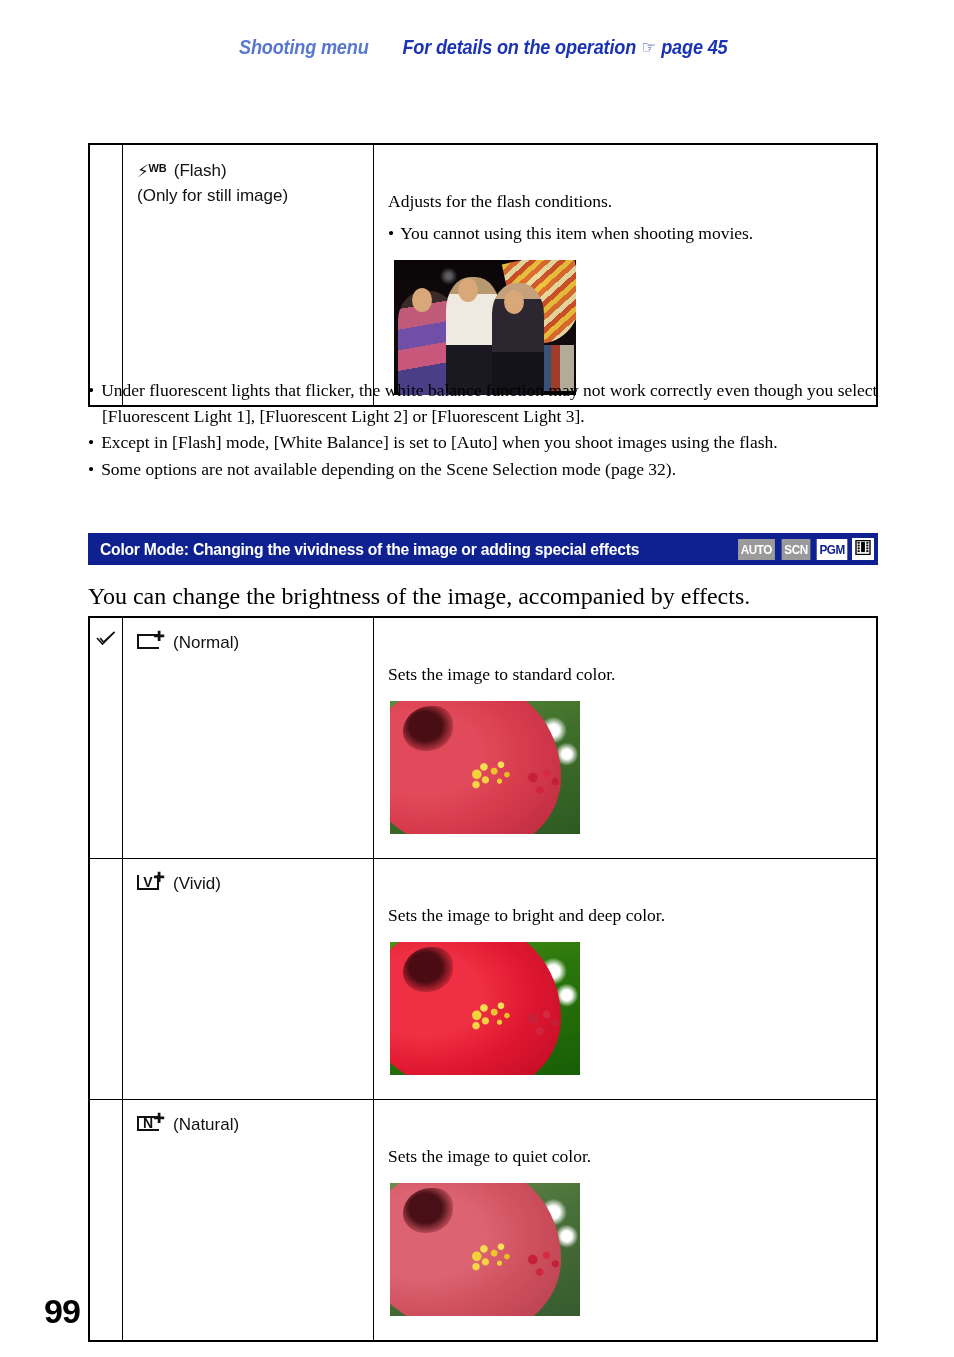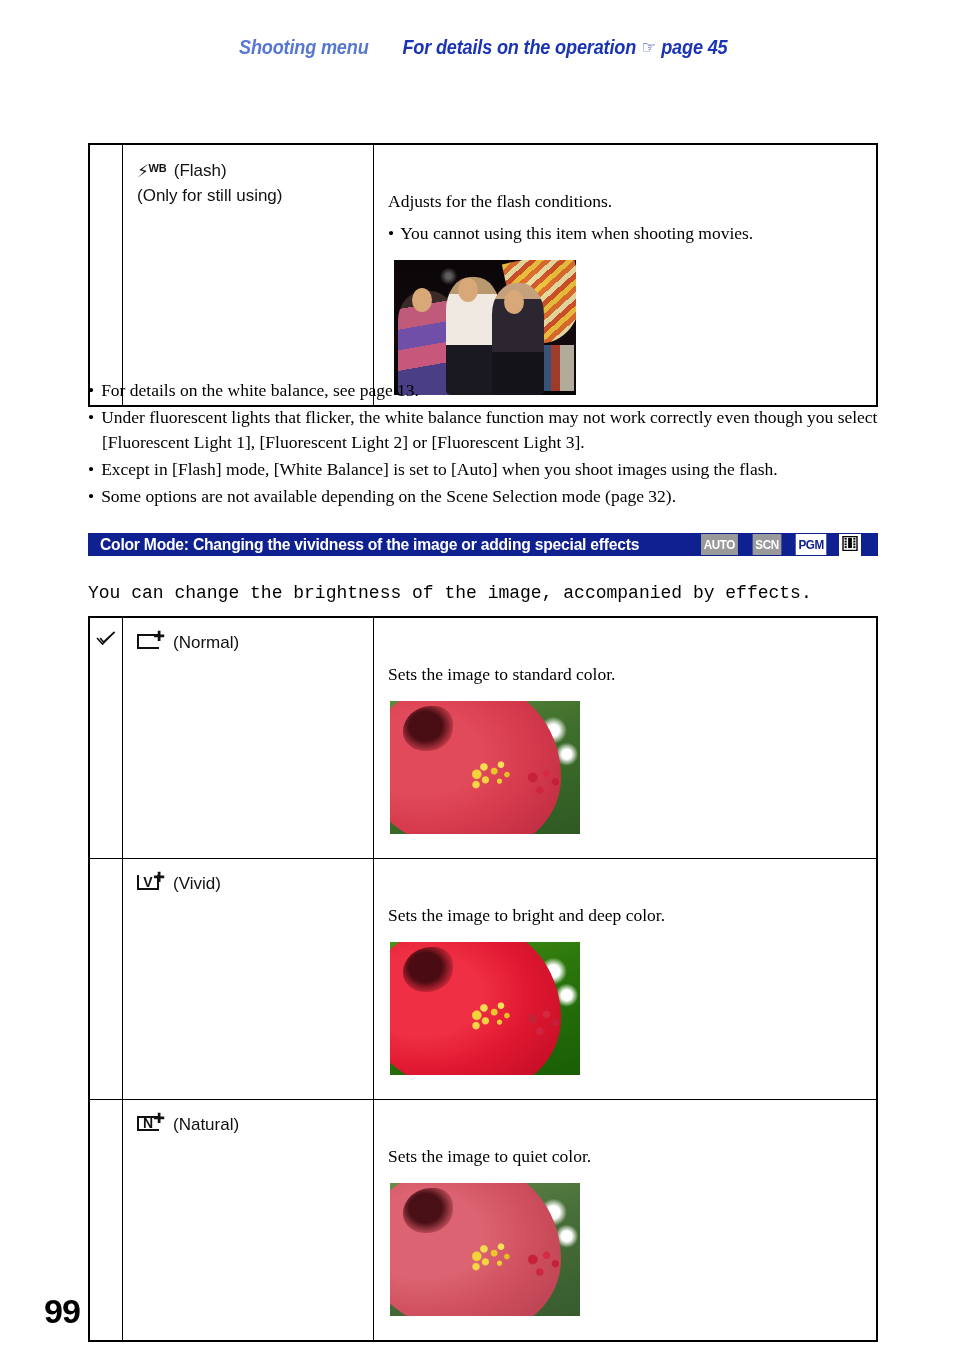--- a/index.html
+++ b/index.html
@@ -191,21 +191,21 @@
     content: "\2022";
     margin-right: 7px;
   }
   .note-list ul { margin: 0; padding: 0; }
 
   
   .section-bar {
     position: absolute;
     left: 88px;
     width: 790px;
-    height: 23px;
+    height: 32px;
     background: #0f2090;
     border: 1px solid #0f2090;
     box-sizing: border-box;
     display: flex;
     align-items: center;
     justify-content: space-between;
     padding: 0 2px 0 11px;
   }
   .section-bar-title {
     font-family: "Liberation Sans", sans-serif;
@@ -213,22 +213,22 @@
     font-size: 16.5px;
     color: #ffffff;
     letter-spacing: -0.25px;
     transform: scaleX(0.95);
     transform-origin: left center;
     white-space: nowrap;
   }
   .mode-badges {
     display: flex;
     align-items: center;
-    gap: 11px;
-    margin-right: 14px;
+    gap: 3px;
+    margin-right: 1px;
   }
   .badge {
     font-family: "Liberation Sans", sans-serif;
     font-weight: bold;
     font-size: 13px;
     line-height: 1;
     padding: 4px 3px 4px 3px;
     letter-spacing: -0.5px;
     transform: scaleX(0.9);
   }
@@ -247,22 +247,22 @@
     font-size: 15px;
     padding: 2px 3px;
     transform: none;
   }
 
   
   .intro-line {
     position: absolute;
     left: 88px;
     width: 790px;
-    font-family: Liberation Mono, monospace;
-    font-size: 18px;
+    font-family: Liberation Serif, serif;
+    font-size: 24px;
   }
 
   
   .photo {
     position: relative;
     overflow: hidden;
     background: #000;
   }
   .photo-night {
     width: 182px;
@@ -405,21 +405,21 @@
 
 <table class="doc-table" style="left:88px; top:143px; width:790px;border-radius:29px;">
   <tbody>
       <tr>
     <td class="col-check">
       <div class="cell-check"></div>
     </td>
     <td class="col-label">
       <div class="cell-label">
         <span class="icon-flash">⚡<sup>WB</sup></span><span>(Flash)</span>
-        <div>(Only for still using)</div>
+        <div>(Only for still image)</div>
       </div>
     </td>
     <td>
       <div class="cell-body">
         <div>Adjusts for the flash conditions.</div>
         <div class="bullet-line">You cannot using this item when shooting movies.</div>
         <div class="photo photo-night">
           <div class="night-bg"></div>
           <div class="lantern"></div>
           <div class="stall"></div>
@@ -431,21 +431,20 @@
           <div class="head" style="left:110px; top:30px;"></div>
         </div>
       </div>
     </td>
   </tr>
 </tbody>
   </table>
 
 <div class="note-list" style="top:378px;">
   <ul>
-    <li>For details on the white balance, see page 13.</li>
     <li>Under fluorescent lights that flicker, the white balance function may not work correctly even though you select [Fluorescent Light 1], [Fluorescent Light 2] or [Fluorescent Light 3].</li>
     <li>Except in [Flash] mode, [White Balance] is set to [Auto] when you shoot images using the flash.</li>
     <li>Some options are not available depending on the Scene Selection mode (page 32).</li>
   </ul>
 </div>
 
 <div class="section-bar" style="top:533px;">
   <div class="section-bar-title">Color Mode: Changing the vividness of the image or adding special effects</div>
   <div class="mode-badges">
     <span class="badge badge-off">AUTO</span>

